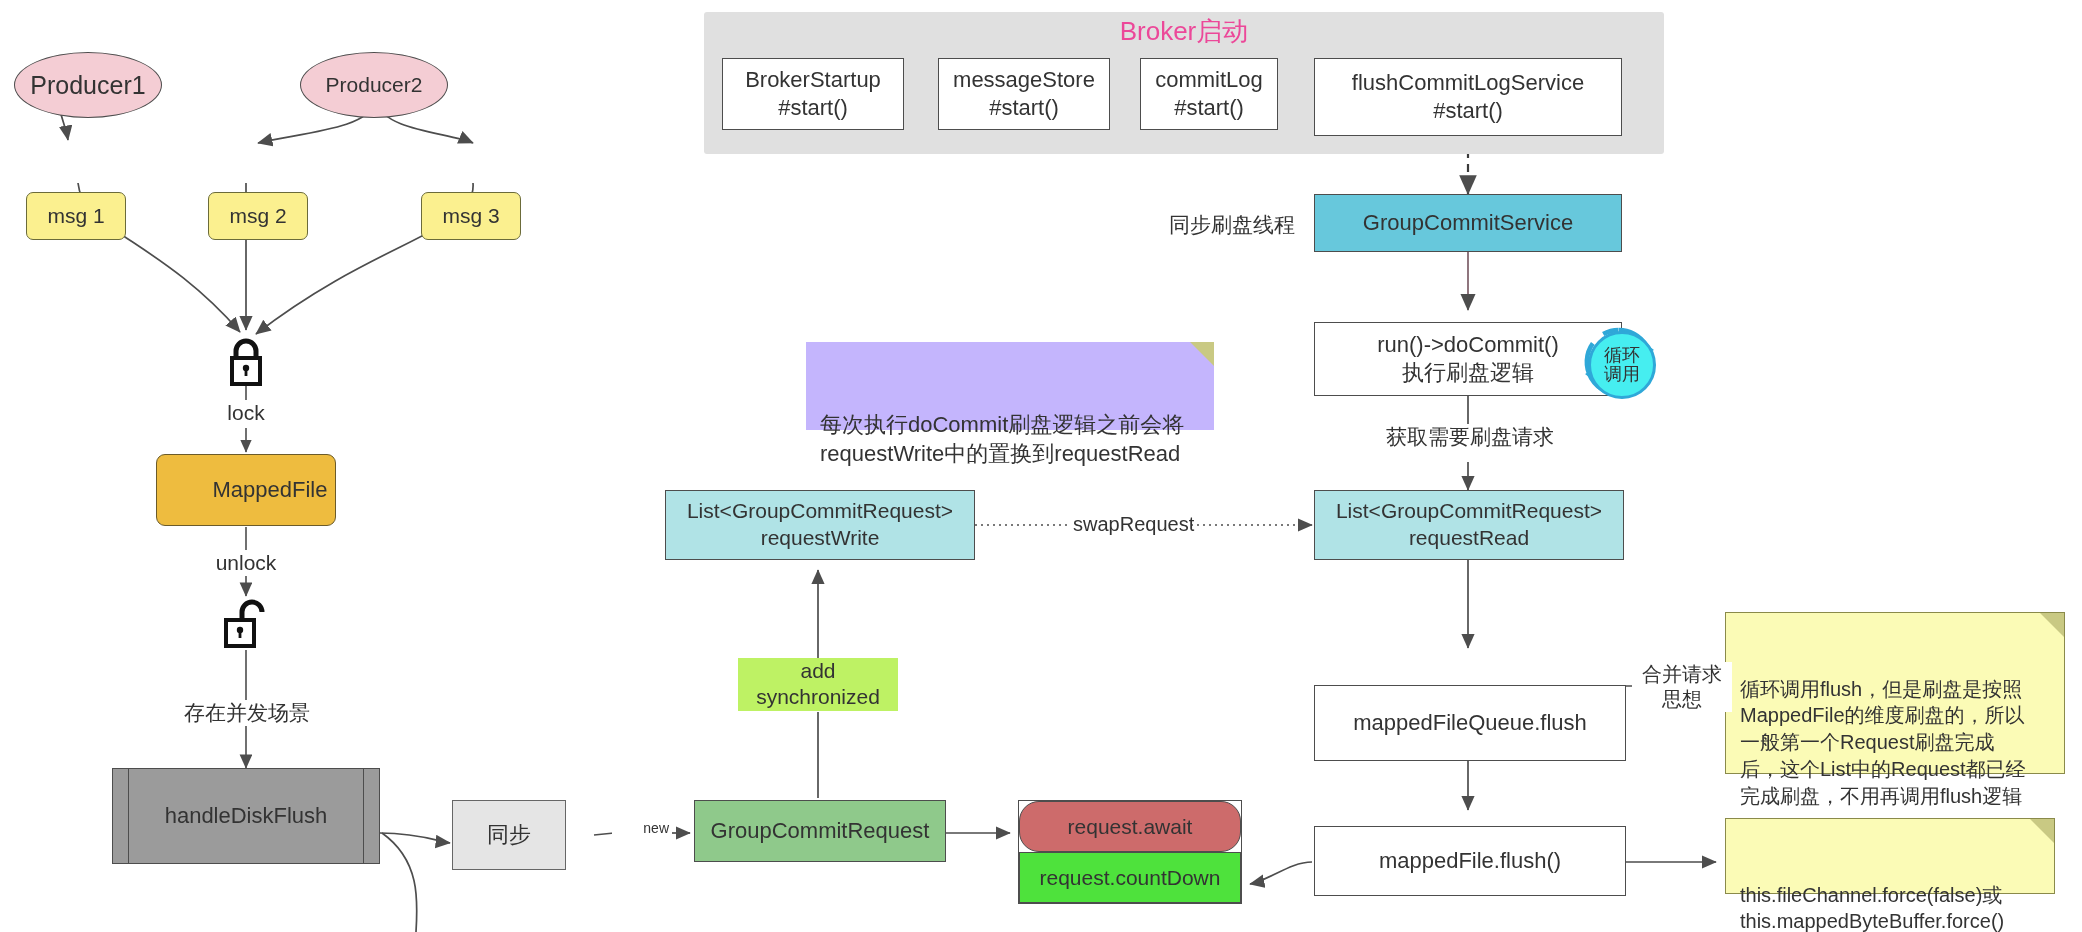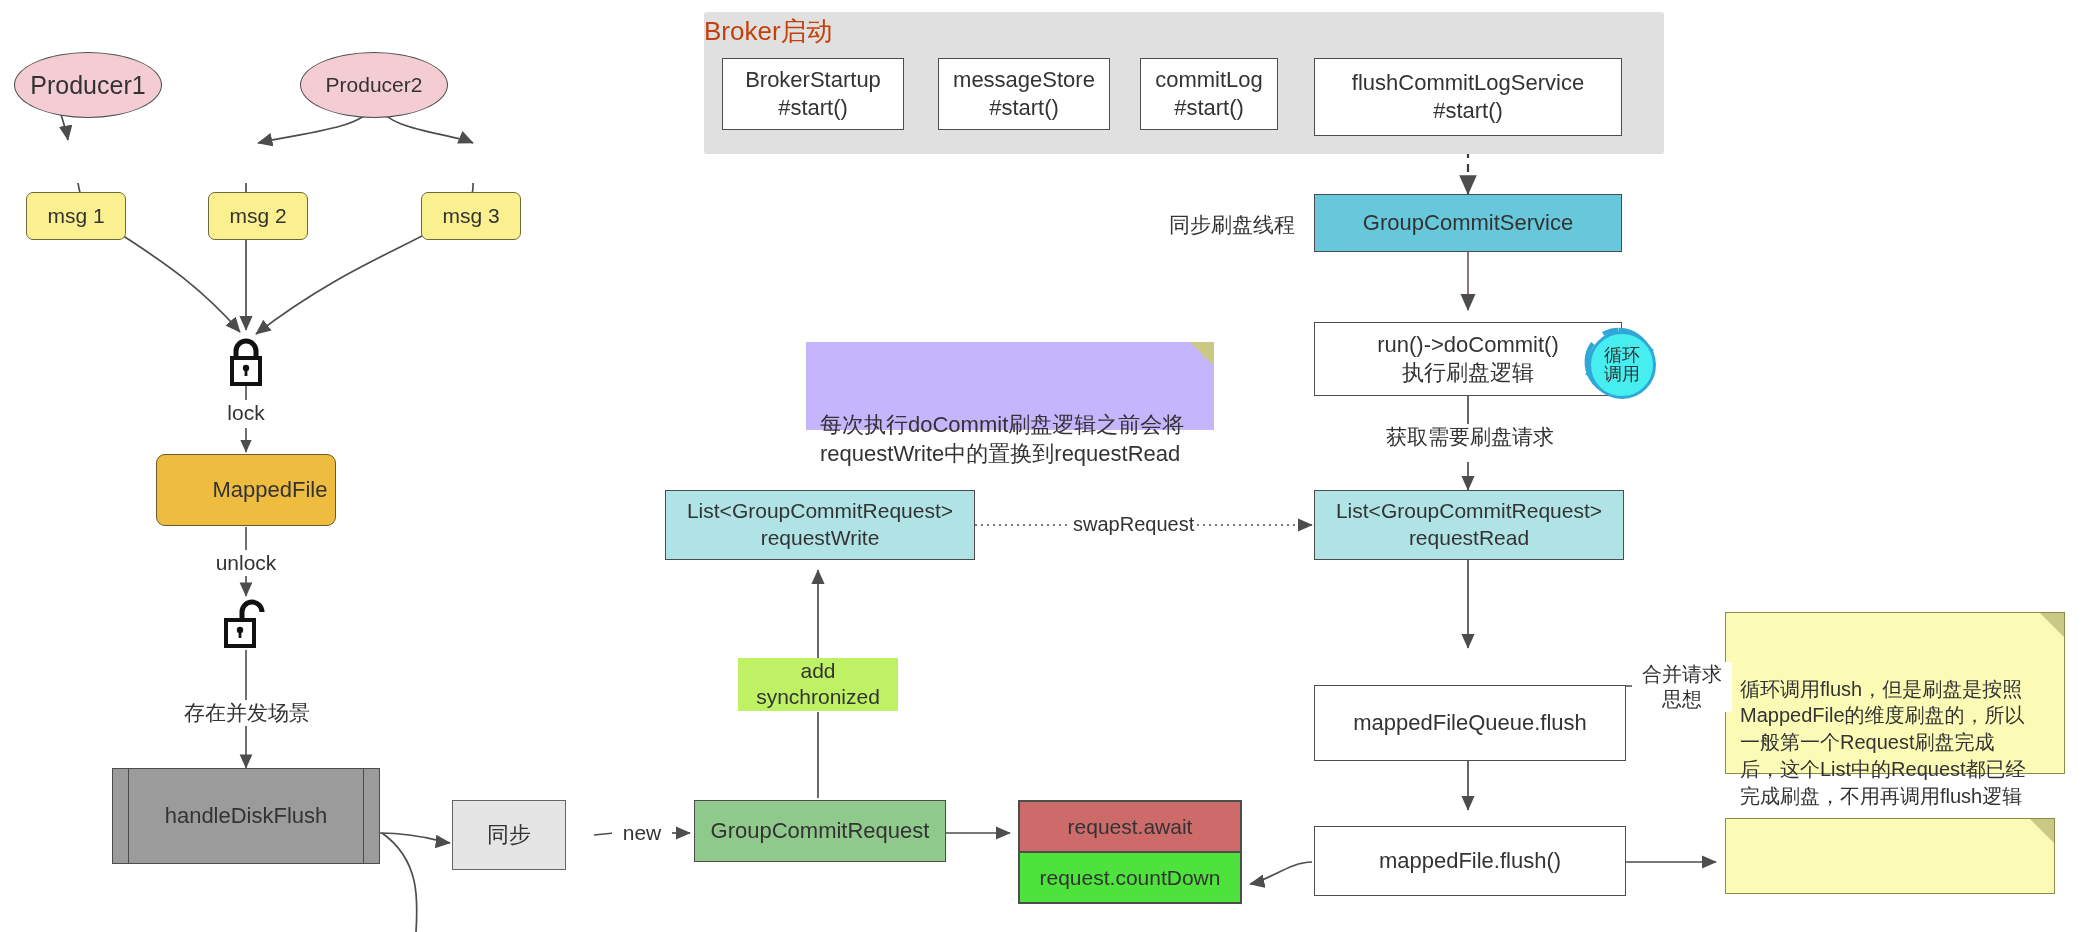--- a/index.html
+++ b/index.html
@@ -62,22 +62,23 @@
   .container{
     position:absolute;
     background:#e0e0e0;
     border:none;
     border-radius:3px;
     z-index:1;
   }
   .container-title{
     position:absolute;
     width:100%;
+    text-align:center;
     font-size:26px;
-    color:#c2410c;
+    color:#ec4899;
     z-index:2;
   }
   .note{
     position:absolute;
     box-sizing:border-box;
     background:#fbfbb6;
     border:1.4px solid #8a8a4a;
     padding:9px 12px 9px 14px;
     text-align:left;
     line-height:1.34;
@@ -144,21 +145,21 @@
     box-sizing:border-box;
     border:1.6px solid #4d4d4d;
     display:flex;
     flex-direction:column;
   }
   .splitbox > div{
     flex:1;
     display:flex;align-items:center;justify-content:center;
     box-sizing:border-box;
   }
-  .splitbox > div:first-child{ border-bottom:1.6px solid #4d4d4d; }
+  .splitbox > div:first-child{ border-bottom:1.6px solid #4d4d4d;border-radius:20px; }
   .hdf{
     position:absolute;
     z-index:3;
     box-sizing:border-box;
     border:1.6px solid #4d4d4d;
     background:#9b9b9b;
     display:flex;
   }
   .hdf .bar{ width:16px; border-right:1.6px solid #4d4d4d; box-sizing:border-box;}
   .hdf .bar.right{ border-right:none; border-left:1.6px solid #4d4d4d;}
@@ -280,21 +281,21 @@
 
   <div class="edge-label" style="left:164px;top:700px;width:166px;font-size:21px;">存在并发场景</div>
 
   <div class="hdf" style="left:112px;top:768px;width:268px;height:96px;font-size:22px;">
     <div class="bar"></div>
     <div class="mid">handleDiskFlush</div>
     <div class="bar right"></div>
   </div>
 
   <div class="node grey" style="left:452px;top:800px;width:114px;height:70px;font-size:22px;">同步</div>
-  <div class="edge-label" style="left:612px;top:820px;width:60px;font-size:21px;">new</div>
+  <div class="edge-label" style="left:612px;top:820px;width:60px;font-size:14px;text-align:right;">new</div>
 
   <div class="node green" style="left:694px;top:800px;width:252px;height:62px;font-size:22px;">GroupCommitRequest</div>
 
   <div class="plainlabel" style="left:738px;top:658px;width:160px;font-size:21px;background:#bef264;">add
 synchronized</div>
 
   <div class="splitbox" style="left:1018px;top:800px;width:224px;height:104px;font-size:21px;">
     <div class="red">request.await</div>
     <div class="brightgreen">request.countDown</div>
   </div>
@@ -340,15 +341,17 @@
     <span class="dogear"></span>
     <span>循环调用flush，但是刷盘是按照
 MappedFile的维度刷盘的，所以
 一般第一个Request刷盘完成
 后，这个List中的Request都已经
 完成刷盘，不用再调用flush逻辑</span>
   </div>
 
   <div class="note" style="left:1725px;top:818px;width:330px;height:76px;font-size:20px;">
     <span class="dogear"></span>
+    <span>this.fileChannel.force(false)或
+this.mappedByteBuffer.force()</span>
   </div>
 
 </div>
 
 </body></html>

